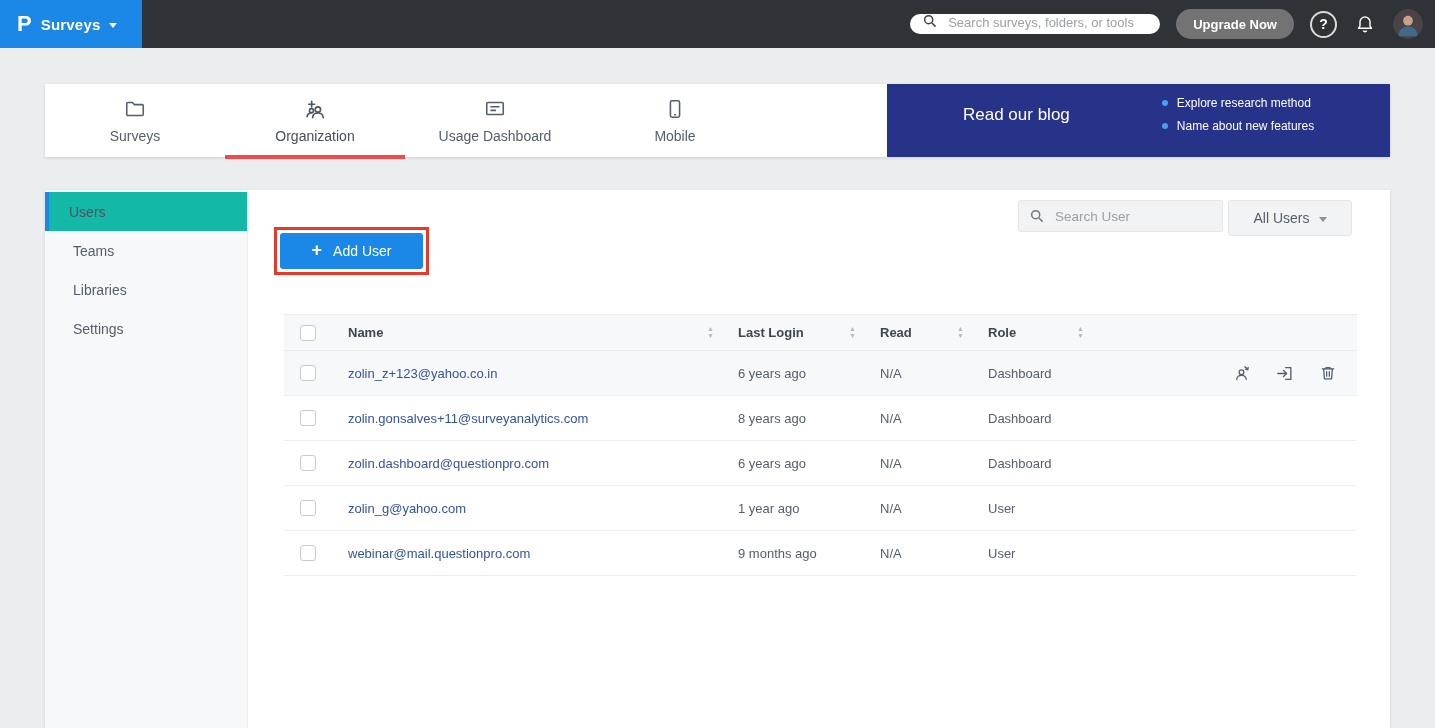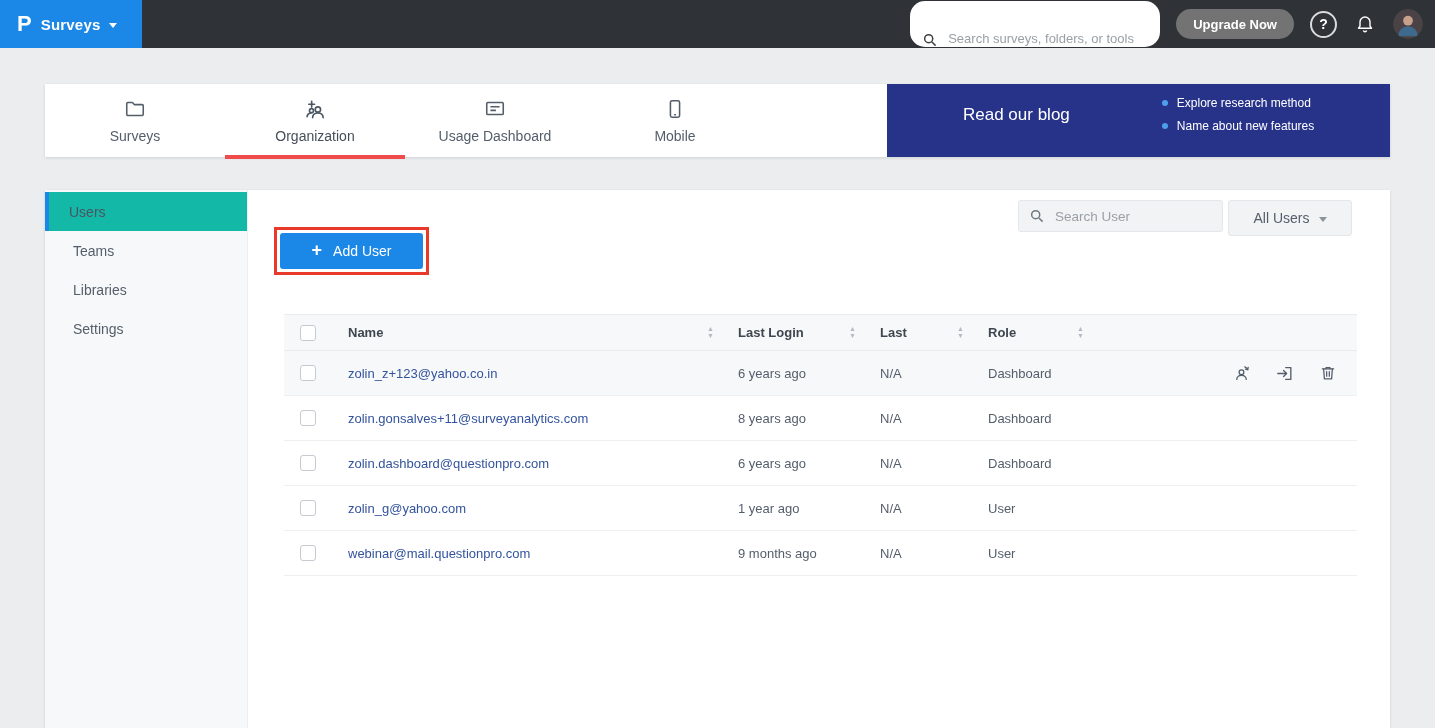--- a/index.html
+++ b/index.html
@@ -11,21 +11,21 @@
     -webkit-font-smoothing:antialiased;
   }
 
   
   .topbar { position:absolute; top:0; left:0; right:0; height:48px; background:#2F3337; display:flex; align-items:center; z-index:20; }
   .brand { width:142px; height:48px; background:#1B87E6; display:flex; align-items:center; gap:9px; padding-left:17px; cursor:pointer; }
   .p-logo { color:#fff; font-weight:bold; font-size:22px; line-height:1; }
   .brand-label { color:#fff; font-size:15px; font-weight:bold; letter-spacing:.2px; }
   .caret-down { width:0; height:0; border-left:4px solid transparent; border-right:4px solid transparent; border-top:5px solid #fff; margin-top:2px; }
   .topbar-right { margin-left:auto; display:flex; align-items:center; gap:16px; padding-right:12px; }
-  .search-pill { display:flex; align-items:flex-end; gap:9px; background:#fff; border-radius:15px; height:46px; width:250px; padding:0 13px; color:#4A4F54; }
+  .search-pill { display:flex; align-items:flex-start; gap:9px; background:#fff; border-radius:15px; height:20px; width:250px; padding:0 13px; color:#4A4F54; }
   .search-pill input { flex:1; border:none; outline:none; background:transparent; font-size:13px; color:#333; font-family:inherit; }
   input::placeholder { color:#9AA0A6; }
   .upgrade-btn { background:#737373; color:#fff; font-weight:bold; font-size:13px; height:30px; border-radius:15px; border:none; padding:0 17px; cursor:pointer; font-family:inherit; }
   .icon-circle { width:27px; height:27px; border-radius:50%; border:2px solid #DADBDC; color:#fff; display:flex; align-items:center; justify-content:center; font-size:14px; font-weight:bold; cursor:pointer; }
   .bell-wrap { width:24px; height:24px; display:flex; align-items:center; justify-content:center; cursor:pointer; }
   .avatar { width:30px; height:30px; border-radius:50%; overflow:hidden; display:block; cursor:pointer; }
 
   
   .tabs-card { position:absolute; left:45px; top:84px; width:1345px; height:73px; background:#fff; box-shadow:0 1px 3px rgba(0,0,0,.12); display:flex; }
   .tab { width:180px; display:flex; flex-direction:column; align-items:center; justify-content:center; gap:7px; position:relative; cursor:pointer; color:#545E6B; }
@@ -207,21 +207,21 @@
             </span>
         </div>
         <div class="hcell">
           <span>Last Login</span>
           <span class="sort">
               <span>▲</span>
               <span>▼</span>
             </span>
         </div>
         <div class="hcell">
-          <span>Last</span>
+          <span>Read</span>
           <span class="sort">
               <span>▲</span>
               <span>▼</span>
             </span>
         </div>
         <div class="hcell">
           <span>Role</span>
           <span class="sort">
               <span>▲</span>
               <span>▼</span>

